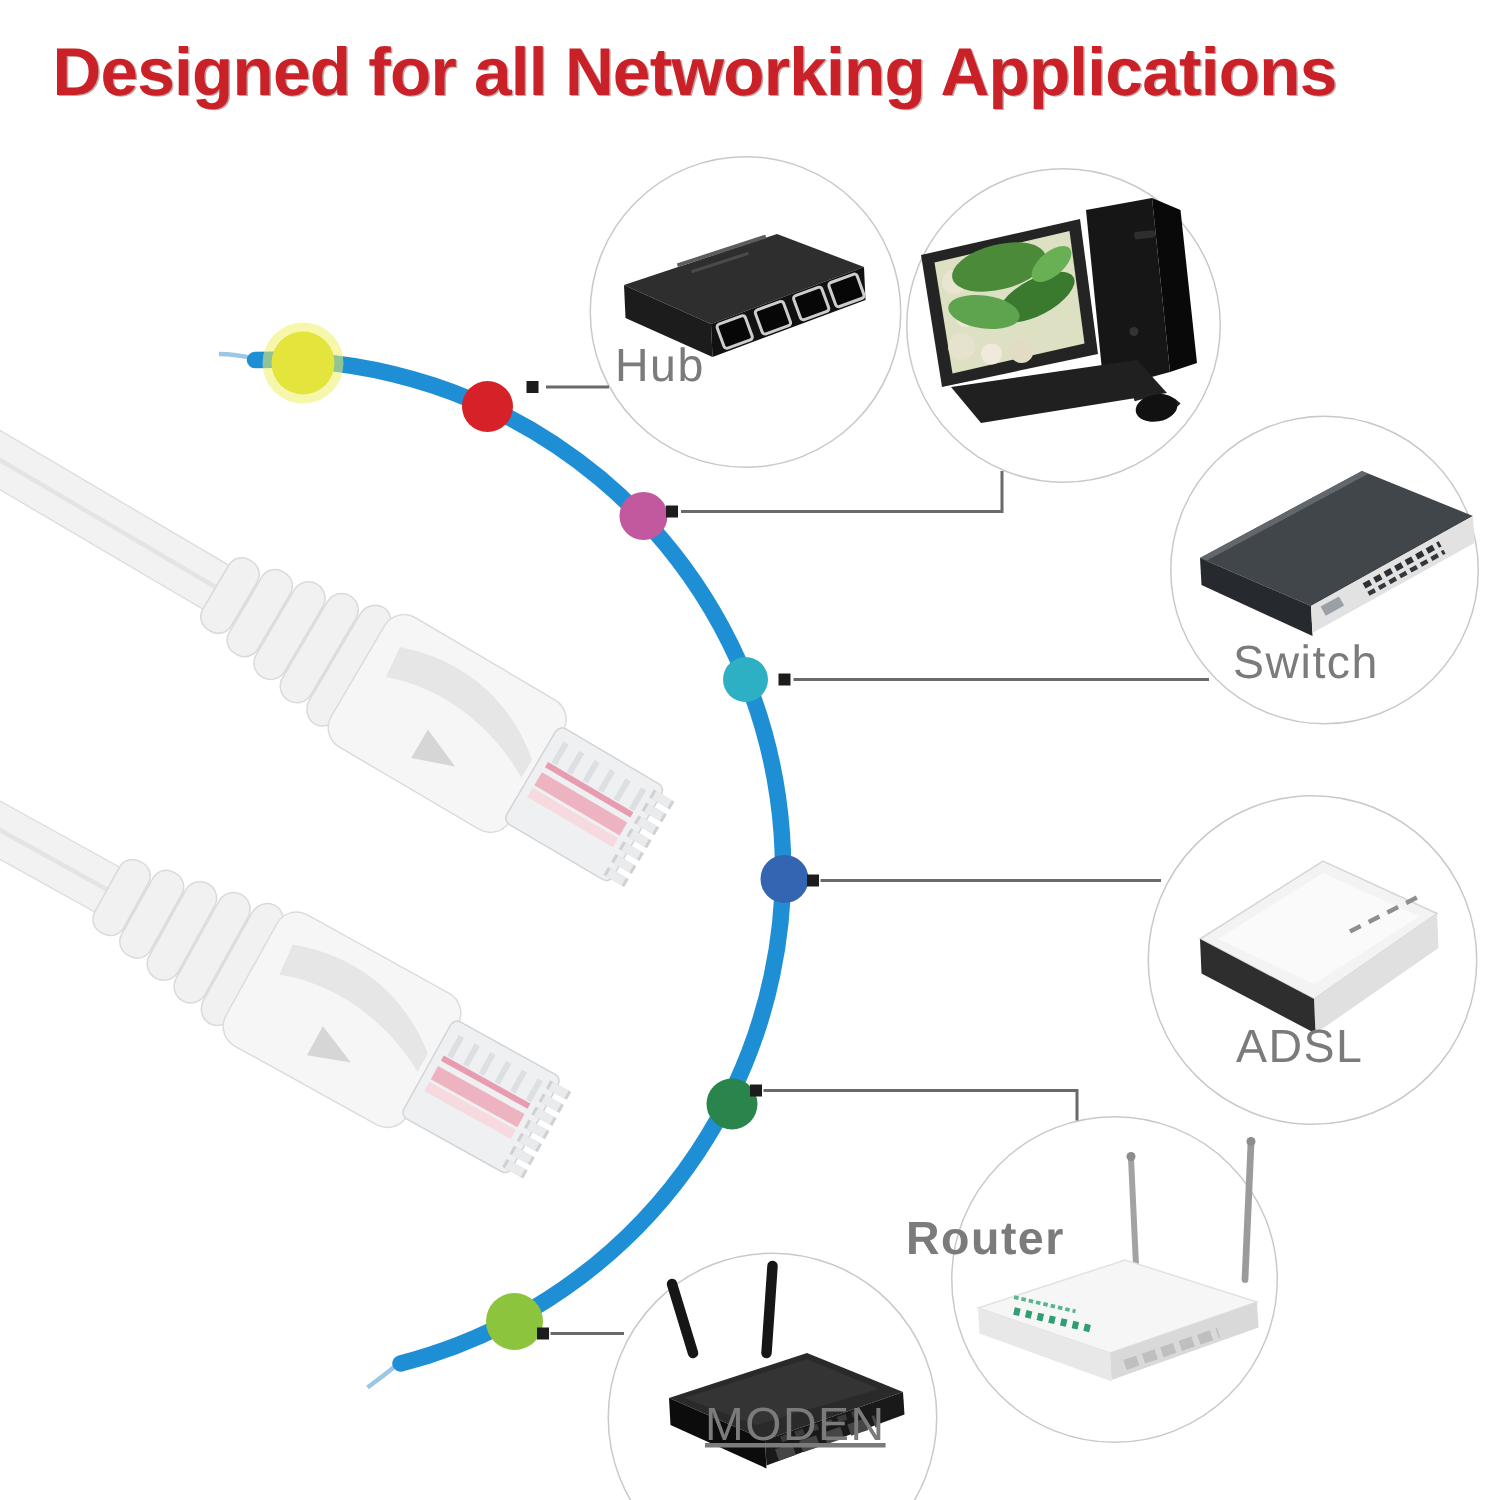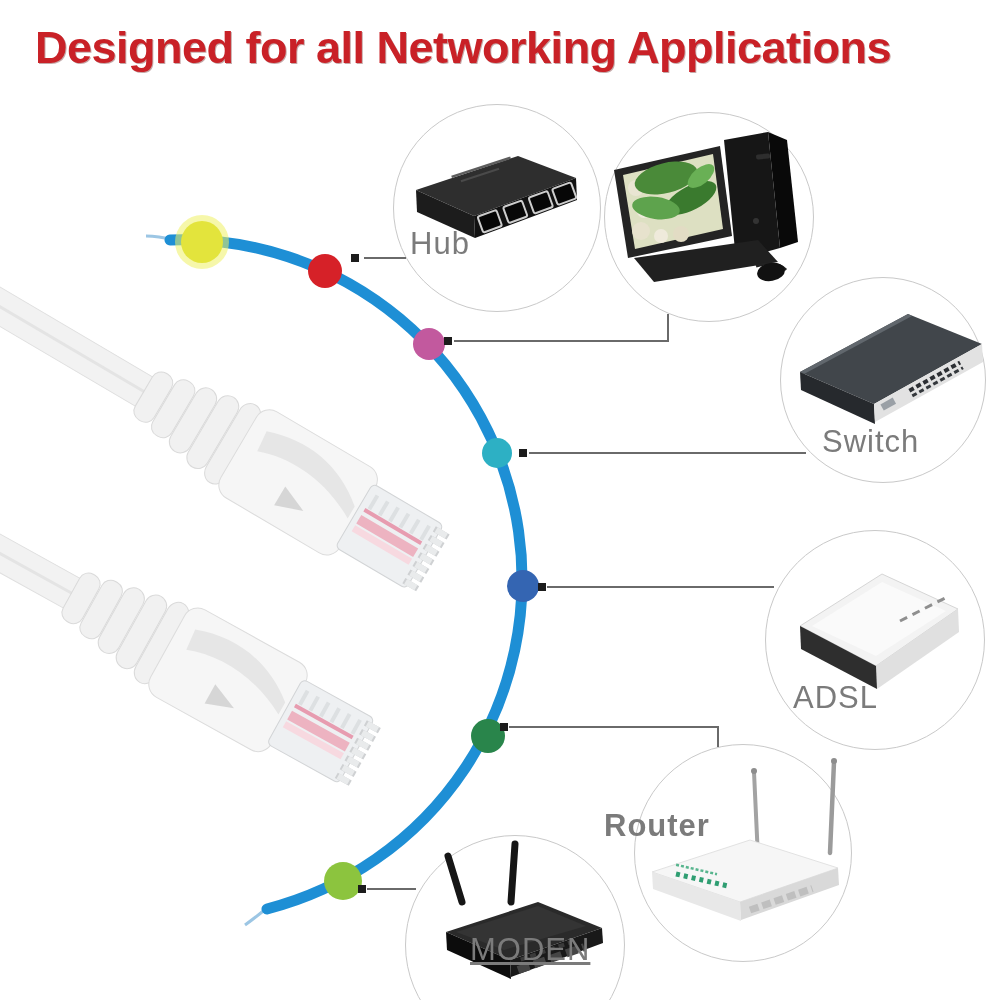--- a/index.html
+++ b/index.html
@@ -29,21 +29,21 @@
   #art-adsl    {left:782px;top:546px;}
   #art-router  {left:638px;top:758px;}
   #art-moden   {left:416px;top:840px;}
   .label{
     position:absolute;color:#7b7b7b;font-size:31px;line-height:1;
     letter-spacing:1px;
   }
   #label-hub     {left:410px;top:228px;}
   #label-computer{left:640px;top:262px;}
   #label-switch  {left:822px;top:426px;}
-  #label-adsl    {left:793px;top:682px;}
+  #label-adsl    {left:824px;top:682px;}
   #label-router  {left:604px;top:810px;font-weight:bold;}
   #label-moden   {left:470px;top:934px;text-decoration:underline;}
   .overlay{position:absolute;left:0;top:0;pointer-events:none;}
 </style>
 </head>
 <body>
 
 <div class="stage">
 
   <svg class="overlay" width="1000" height="1000" viewBox="0 0 1000 1000" xmlns="http://www.w3.org/2000/svg" xmlns:xlink="http://www.w3.org/1999/xlink">

